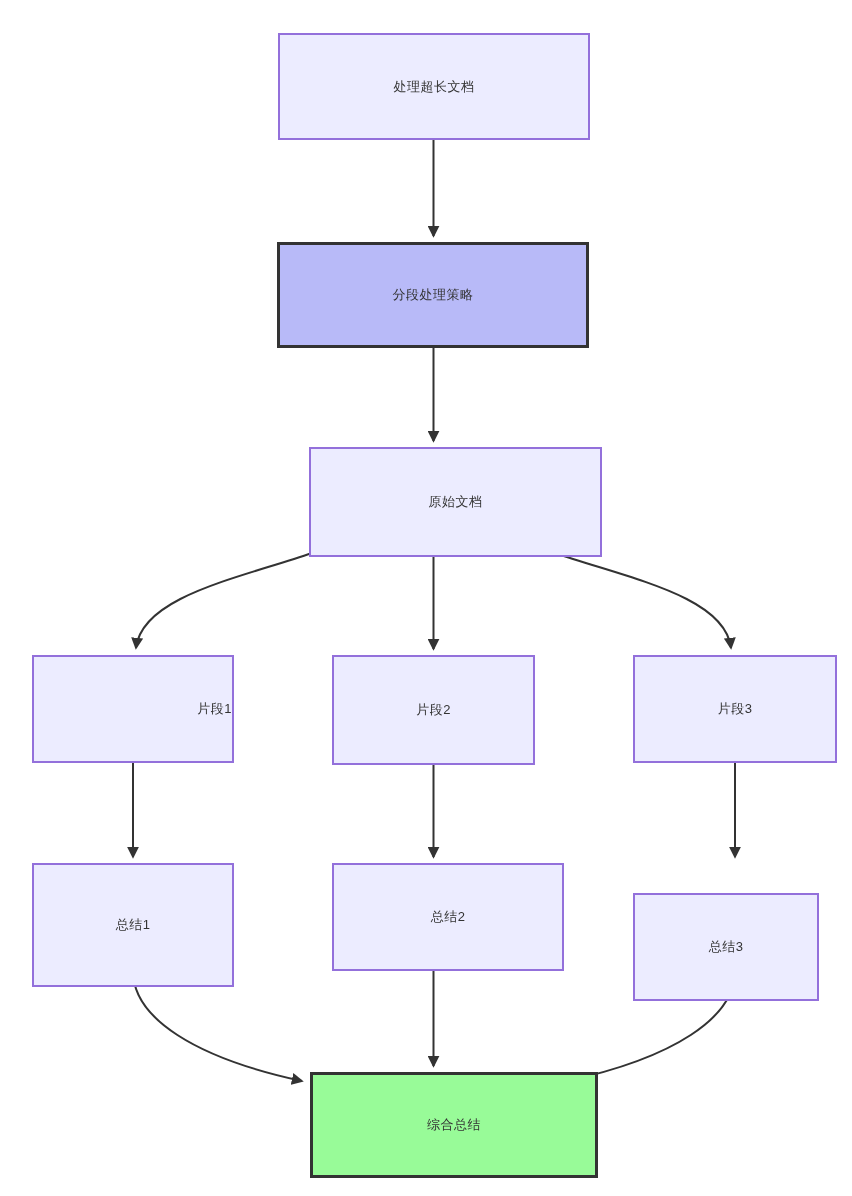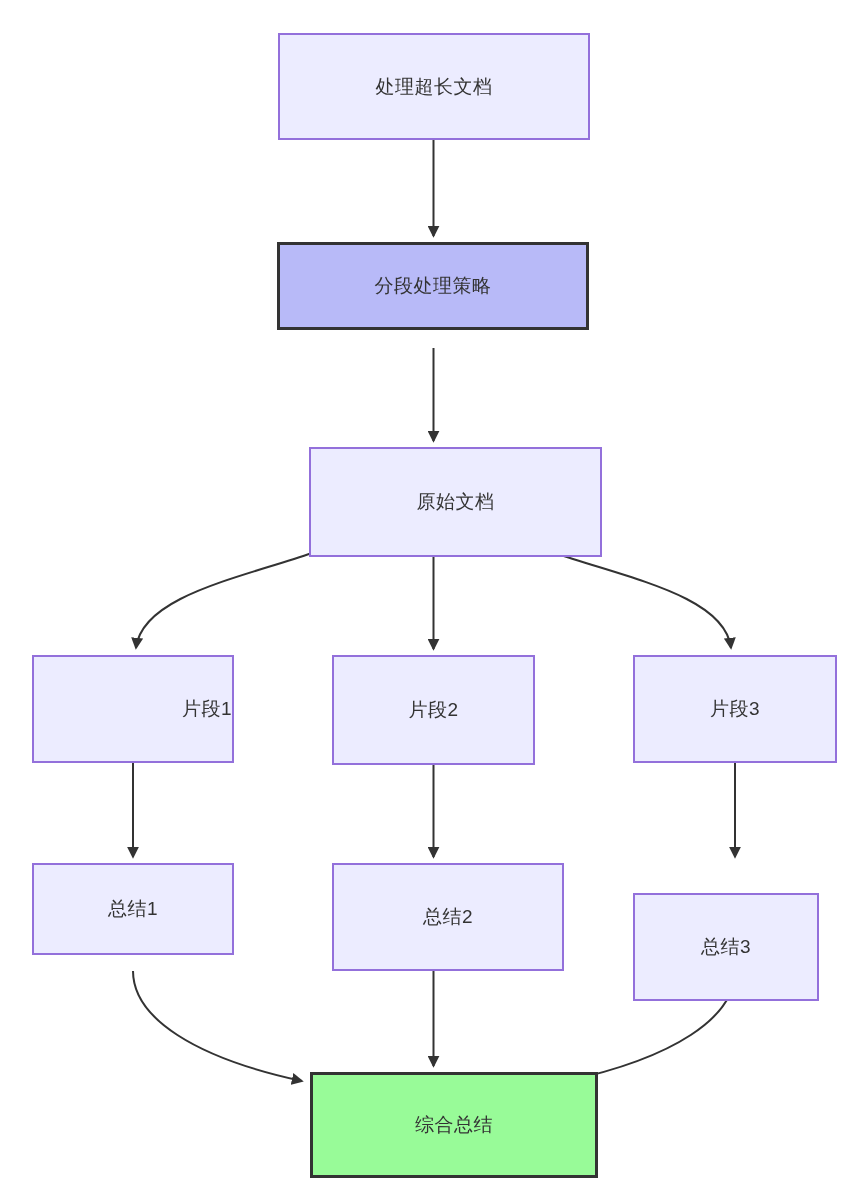--- a/index.html
+++ b/index.html
@@ -20,21 +20,21 @@
     left: 0; top: 0;
     width: 852px; height: 1196px;
     pointer-events: none;
   }
   .node {
     position: absolute;
     display: flex;
     align-items: center;
     justify-content: center;
     box-sizing: border-box;
-    font-size: 19px;
+    font-size: 13px;
     color: #333333;
     letter-spacing: 0.5px;
     text-align: center;
   }
   .node-default {
     background: #ececff;
     border: 2px solid #9370db;
   }
   .node-highlight {
     background: #b8baf8;
@@ -68,41 +68,41 @@
       <path d="M133 971 C133 1018 195 1058 302 1081" marker-end="url(#arrow)"></path>
       <path d="M433.5 971 L433.5 1066" marker-end="url(#arrow)"></path>
       <path d="M735 971 C735 1018 673 1058 567 1081" marker-end="url(#arrow)"></path>
     </g>
   </svg>
 
   <div class="node node-default" style="left:278px; top:33px; width:312px; height:107px;">
     <span>处理超长文档</span>
   </div>
 
-  <div class="node node-highlight" style="left:277px; top:242px; width:312px; height:88px;">
+  <div class="node node-highlight" style="left:277px; top:242px; width:312px; height:106px;">
     <span>分段处理策略</span>
   </div>
 
   <div class="node node-default" style="left:309px; top:447px; width:293px; height:110px;">
     <span>原始文档</span>
   </div>
 
   <div class="node node-default" style="left:32px; top:655px; width:202px; height:108px;justify-content:flex-end;">
     <span>片段1</span>
   </div>
 
   <div class="node node-default" style="left:332px; top:655px; width:203px; height:110px;">
     <span>片段2</span>
   </div>
 
   <div class="node node-default" style="left:633px; top:655px; width:204px; height:108px;">
     <span>片段3</span>
   </div>
 
-  <div class="node node-default" style="left:32px; top:863px; width:202px; height:92px;">
+  <div class="node node-default" style="left:32px; top:863px; width:202px; height:124px;">
     <span>总结1</span>
   </div>
 
   <div class="node node-default" style="left:332px; top:863px; width:232px; height:108px;">
     <span>总结2</span>
   </div>
 
   <div class="node node-default" style="left:633px; top:863px; width:186px; height:108px;margin-top:30px;">
     <span>总结3</span>
   </div>

